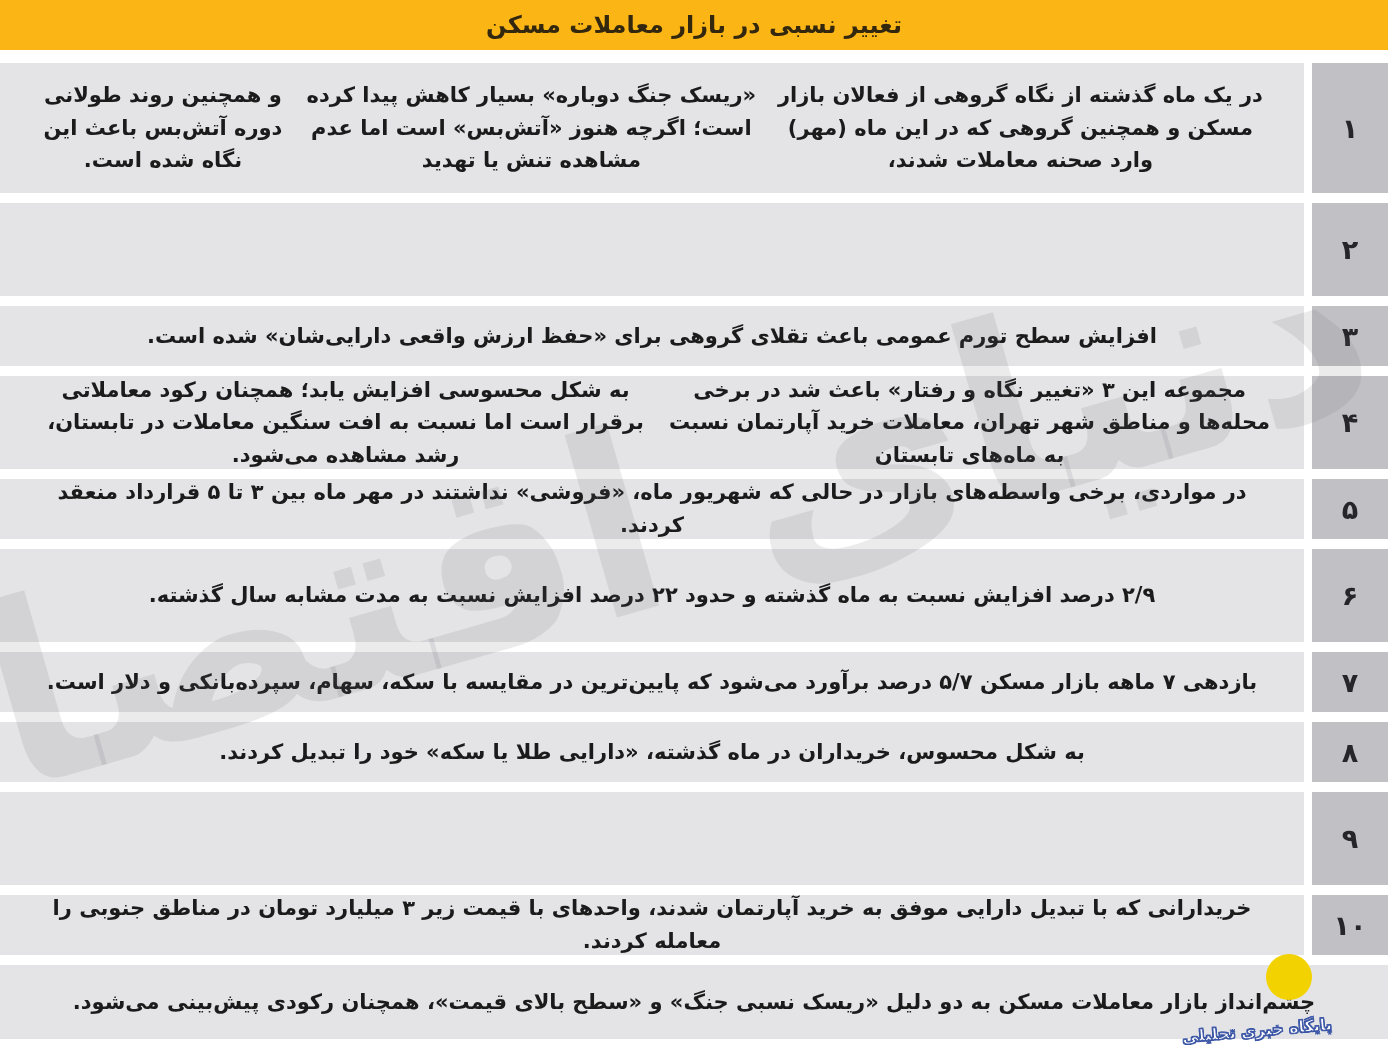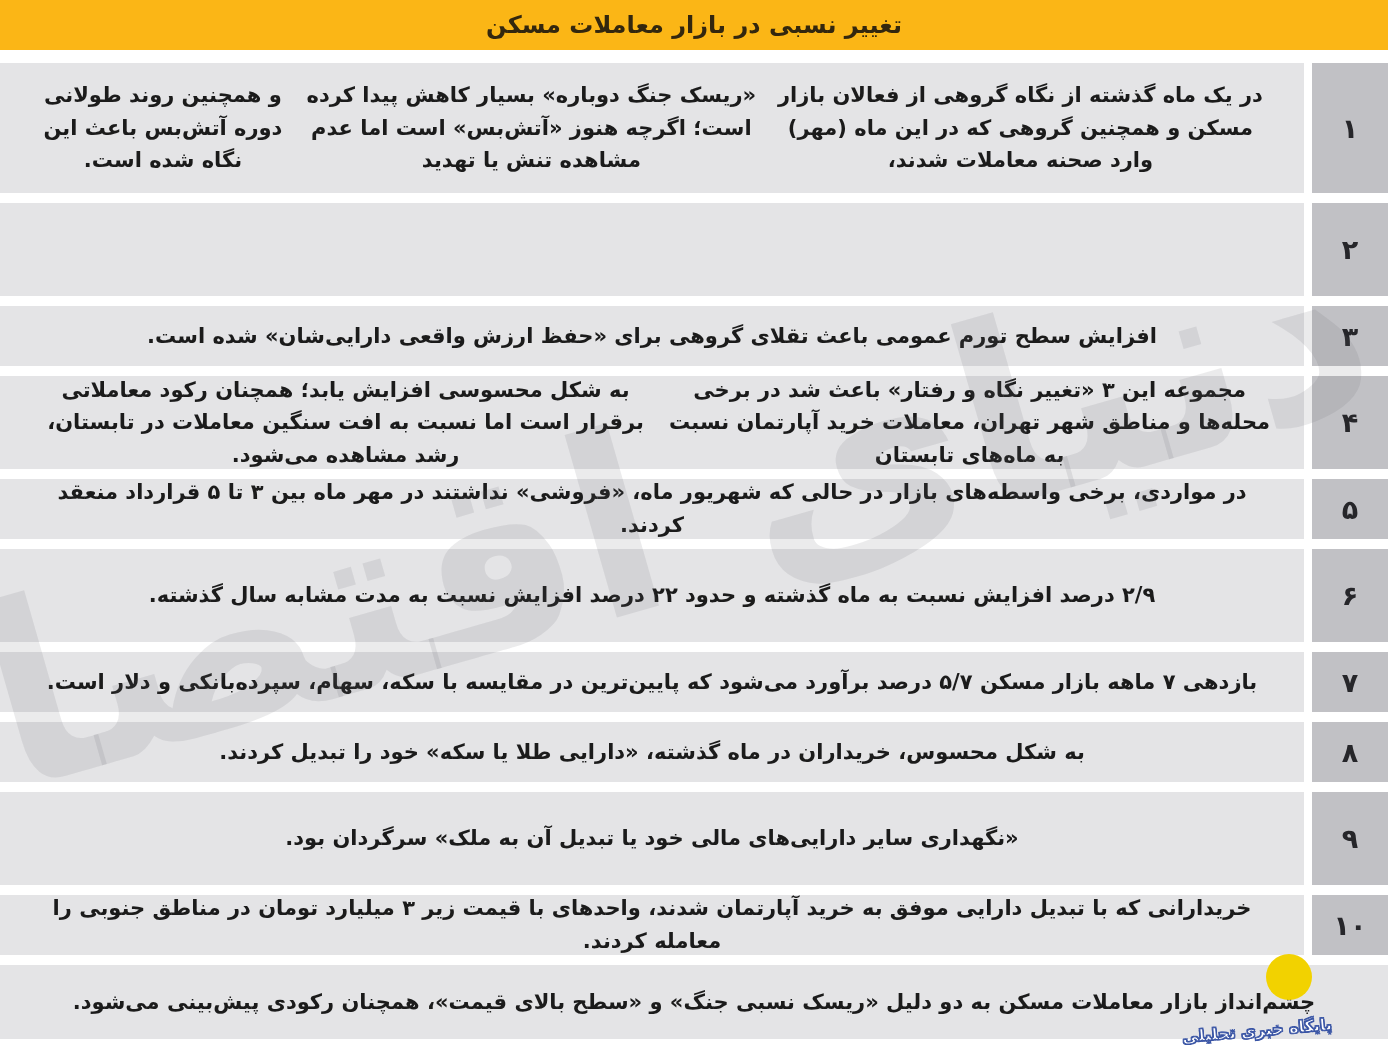--- a/index.html
+++ b/index.html
@@ -154,21 +154,20 @@
   <div class="row lines1">
     <div class="numbox">۸</div>
     <div class="rowtext">
       <div>به شکل محسوس، خریداران در ماه گذشته، «دارایی طلا یا سکه» خود را تبدیل کردند.</div>
     </div>
   </div>
 
   <div class="row lines2">
     <div class="numbox">۹</div>
     <div class="rowtext">
-      <div>«نگهداری سایر دارایی‌های مالی خود یا تبدیل آن به ملک» سرگردان بود.</div>
     </div>
   </div>
 
   <div class="row lines1">
     <div class="numbox">۱۰</div>
     <div class="rowtext">
       <div>خریدارانی که با تبدیل دارایی موفق به خرید آپارتمان شدند، واحدهای با قیمت زیر ۳ میلیارد تومان در مناطق جنوبی را معامله کردند.</div>
     </div>
   </div>
 

